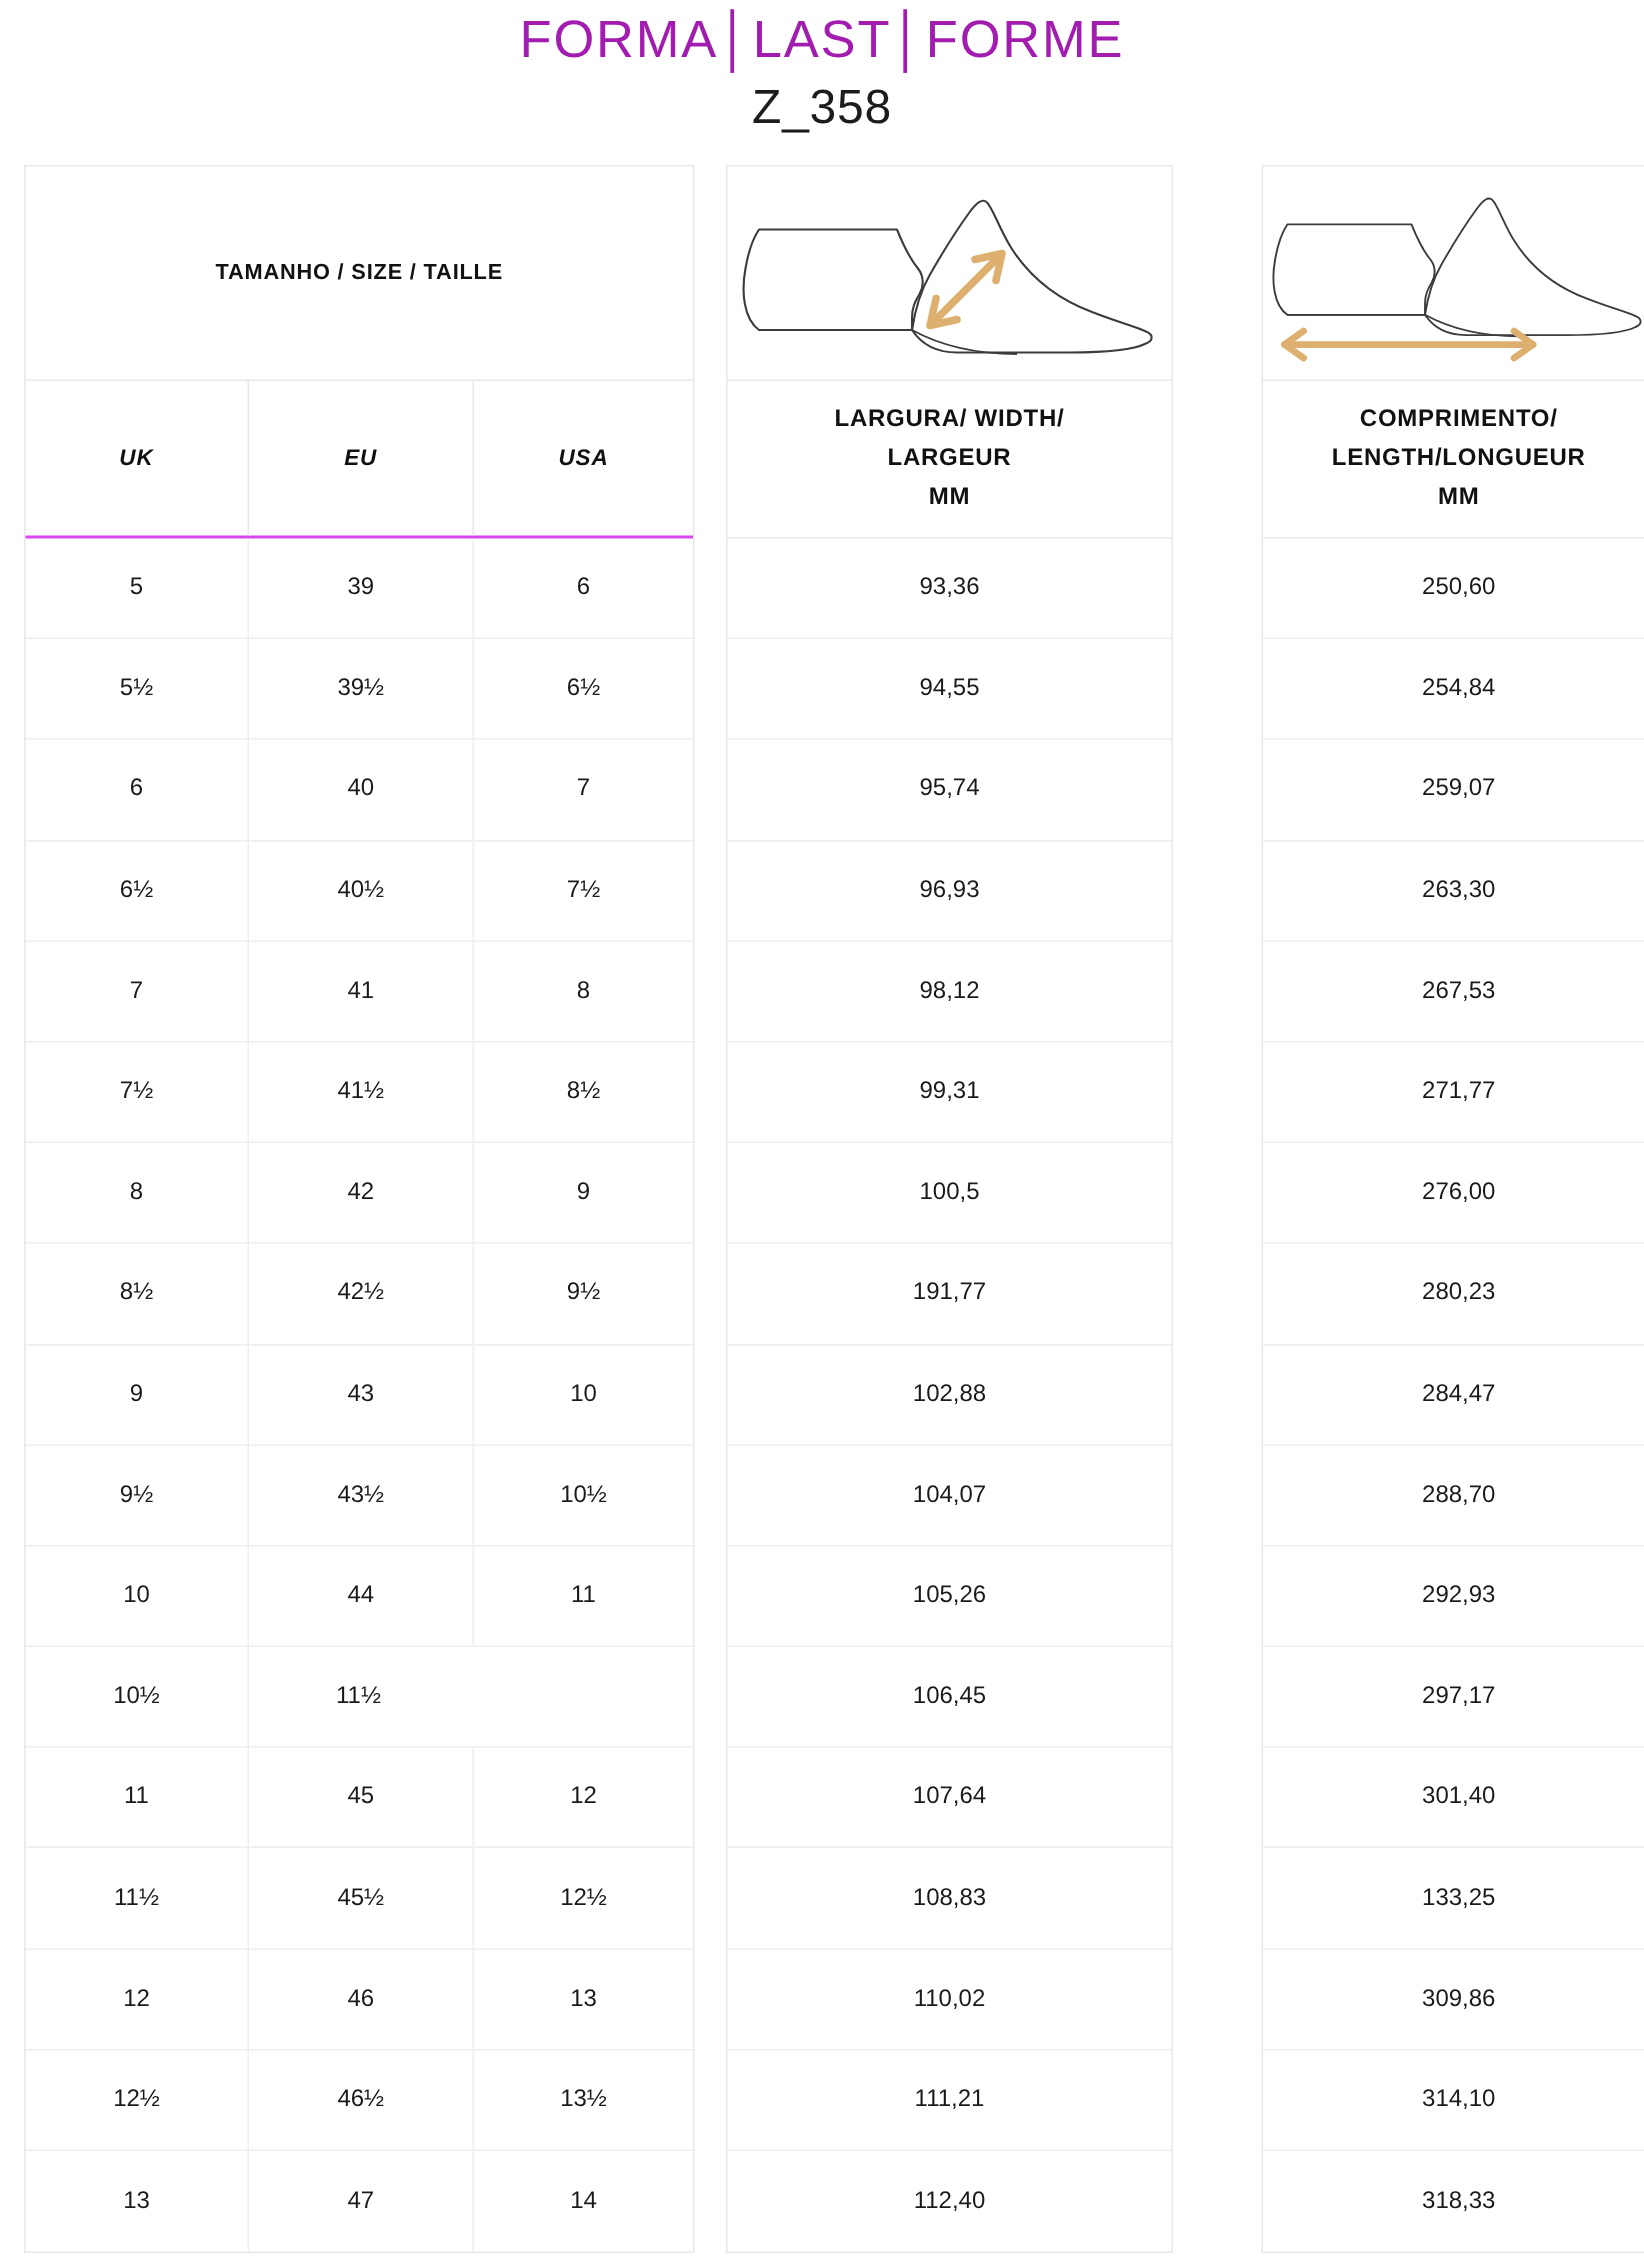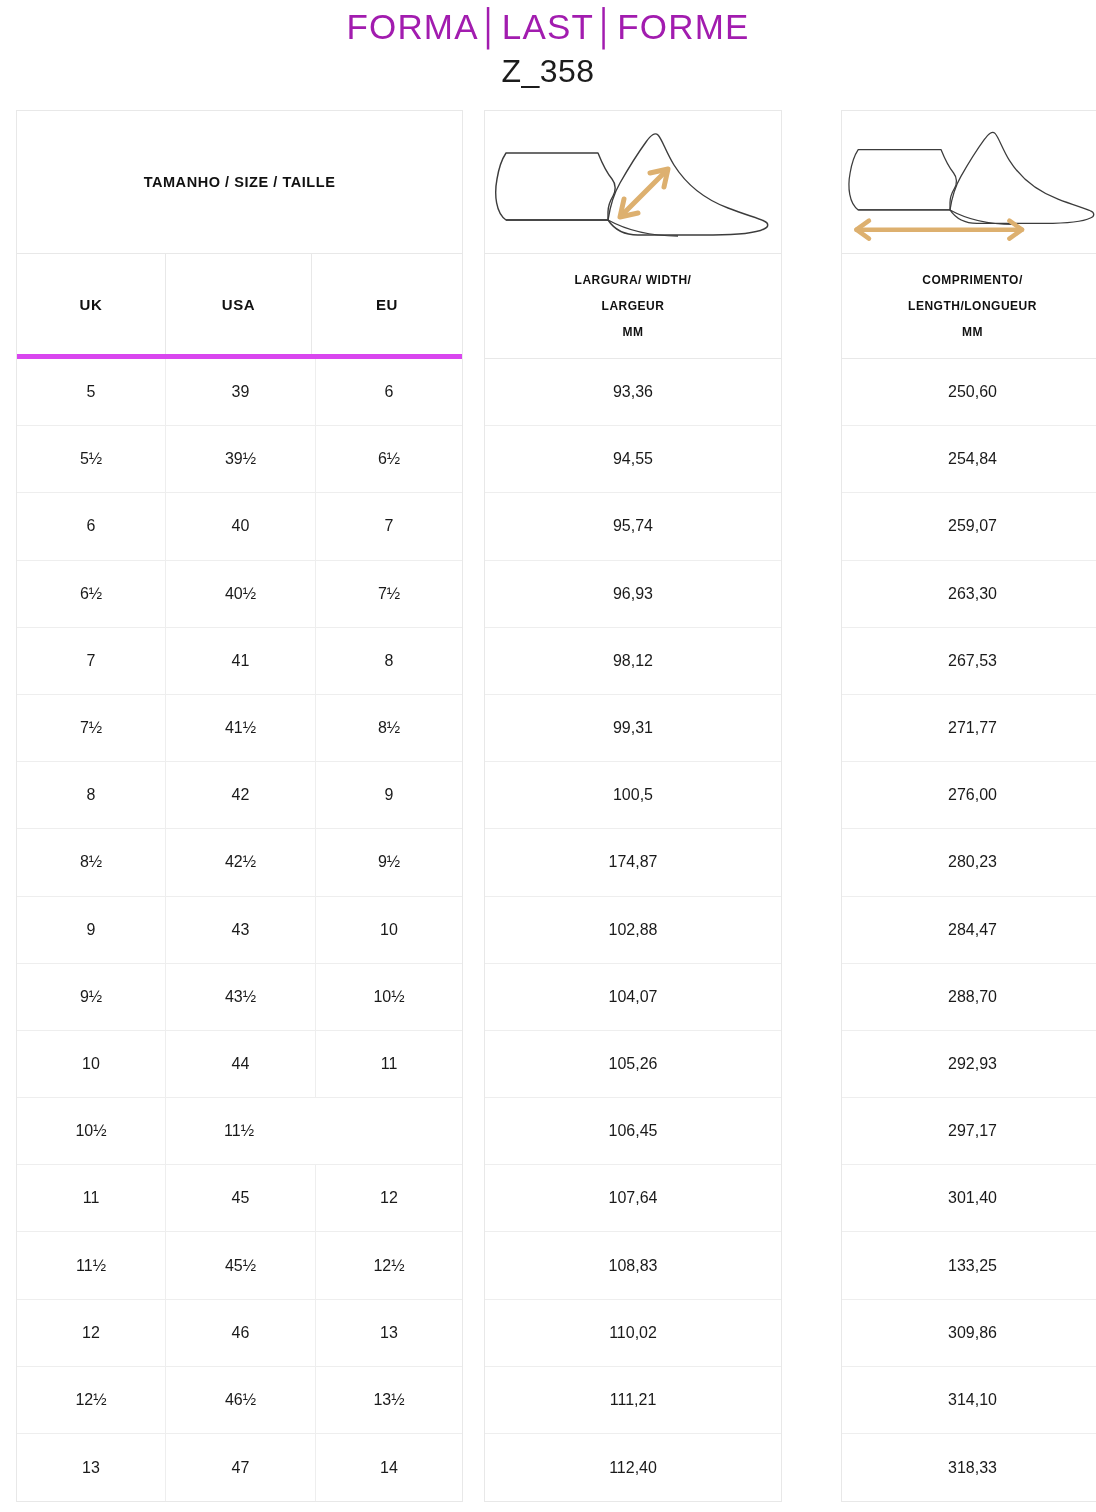--- a/index.html
+++ b/index.html
@@ -84,32 +84,33 @@
 
   .unit-head {
     height: 105px;
     display: flex;
     align-items: center;
     justify-content: center;
     border-bottom: 1px solid #e8e8e8;
   }
   .unit-head .lines {
     text-align: center;
-    font-size: 12px;
+    font-size: 16px;
     font-weight: bold;
     letter-spacing: 0.5px;
     line-height: 26px;
     color: #111;
   }
 
   
   .subhead-row {
     display: flex;
     height: 105px;
-    border-bottom: 5px solid #d946ef;
+    border-bottom: 2px solid #d946ef;
+    font-style: italic;
   }
   .subhead-cell {
     display: flex;
     align-items: center;
     justify-content: center;
     font-size: 15px;
     font-weight: bold;
     letter-spacing: 0.6px;
     color: #111;
     border-right: 1px solid #e8e8e8;
@@ -158,22 +159,22 @@
 </div>
 
 <div id="chart-area">
 
   <div class="block" id="size-block">
     <div class="block-head">
       <span class="head-title">TAMANHO / SIZE / TAILLE</span>
     </div>
     <div class="subhead-row">
       <div class="subhead-cell c-uk">UK</div>
+      <div class="subhead-cell c-eu">EU</div>
       <div class="subhead-cell c-usa">USA</div>
-      <div class="subhead-cell c-eu">EU</div>
     </div>
     <div id="size-rows">
         <div class="data-row">
           <div class="cell c-uk">5</div>
           <div class="cell c-eu">39</div>
           <div class="cell c-usa">6</div>
         </div>
         <div class="data-row">
           <div class="cell c-uk">5½</div>
           <div class="cell c-eu">39½</div>
@@ -286,21 +287,21 @@
       </div>
     </div>
     <div id="width-rows">
         <div class="meas-cell">93,36</div>
         <div class="meas-cell">94,55</div>
         <div class="meas-cell">95,74</div>
         <div class="meas-cell">96,93</div>
         <div class="meas-cell">98,12</div>
         <div class="meas-cell">99,31</div>
         <div class="meas-cell">100,5</div>
-        <div class="meas-cell">174,87</div>
+        <div class="meas-cell">191,77</div>
         <div class="meas-cell">102,88</div>
         <div class="meas-cell">104,07</div>
         <div class="meas-cell">105,26</div>
         <div class="meas-cell">106,45</div>
         <div class="meas-cell">107,64</div>
         <div class="meas-cell">108,83</div>
         <div class="meas-cell">110,02</div>
         <div class="meas-cell">111,21</div>
         <div class="meas-cell">112,40</div>
       </div>

